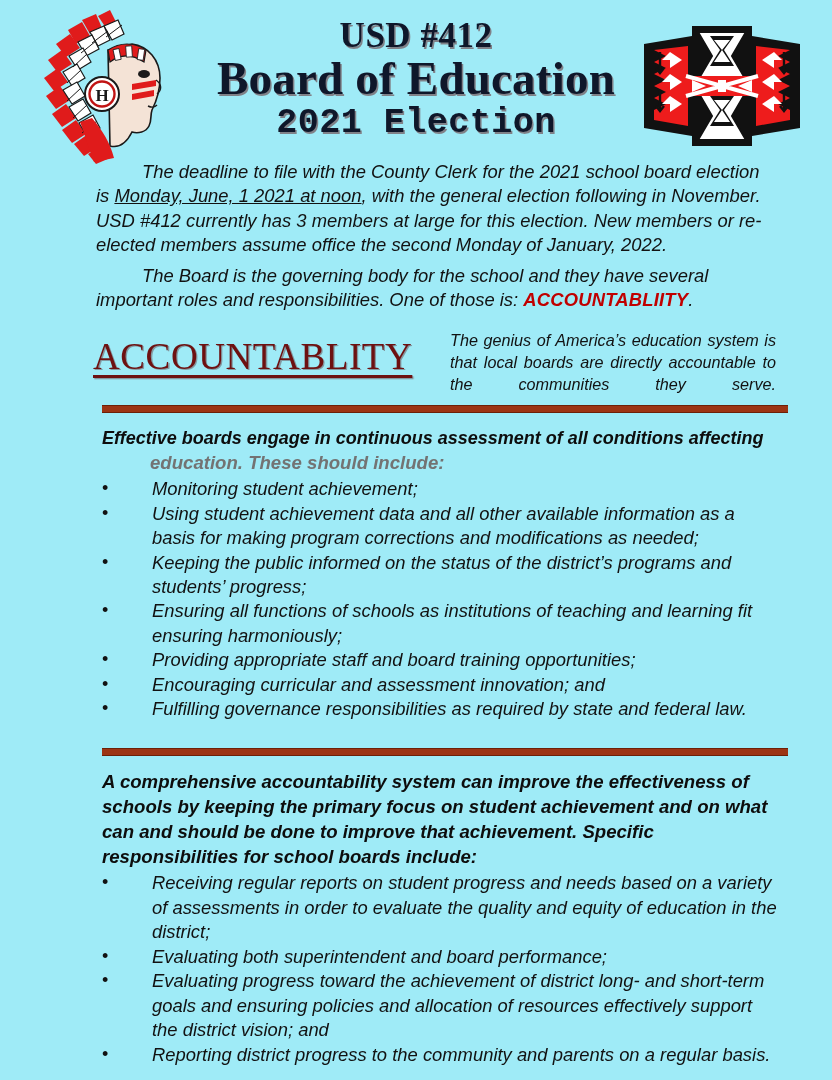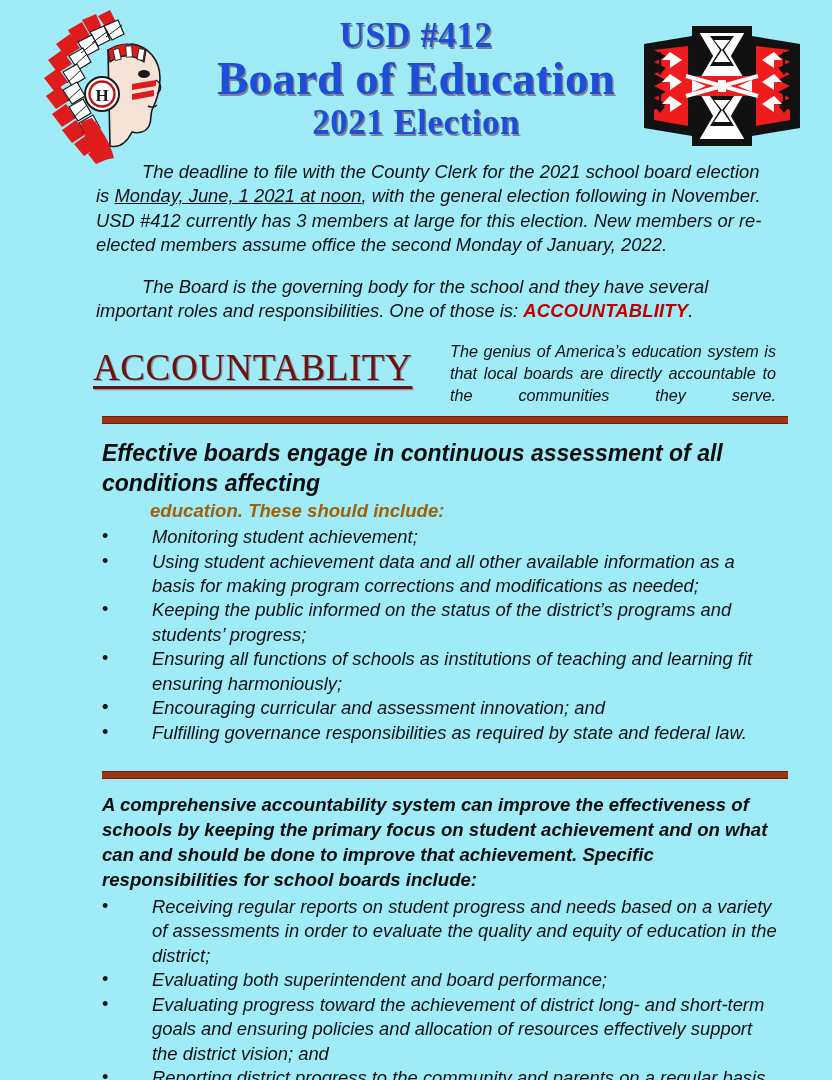--- a/index.html
+++ b/index.html
@@ -43,48 +43,48 @@
     height: 128px;
   }
 
   .title-block {
     position: absolute;
     left: 186px;
     top: 18px;
     width: 460px;
     text-align: center;
     font-family: "Liberation Serif", serif;
-    color: #1d4ed8;
+    color: #0f172a;
     font-weight: bold;
     text-shadow: 1.5px 1.5px 0 rgba(90,0,0,0.45);
     line-height: 1.04;
   }
   .title-line1 { font-size: 35px; letter-spacing: 0.5px; }
   .title-line2 { font-size: 47px; letter-spacing: 0.2px; margin-top: 0; }
-  .title-line3 { font-size: 35px; letter-spacing: 0.5px; margin-top: 2px; }
+  .title-line3 { font-size: 35px; letter-spacing: 0.5px; margin-top: 2px; font-family: Liberation Mono, monospace; }
 
   
   .body-wrap {
     position: absolute;
     left: 0;
     top: 160px;
     width: 832px;
   }
 
   .para {
     font-family: "Liberation Sans", sans-serif;
     font-size: 18.4px;
     color: #121212;
     line-height: 1.33;
     margin: 0 0 0 0;
     padding: 0 66px 0 96px;
     text-align: left;
     font-style: italic;
   }
-  .para + .para { margin-top: 17px; }
+  .para + .para { margin-top: 6px; }
   .para .indent { display: inline-block; width: 46px; }
   .u-date { text-decoration: underline; }
   .red-word { color: #c00000; font-weight: bold; letter-spacing: 0.2px; }
 
   
   .acct-row {
     position: relative;
     margin-top: 20px;
     height: 64px;
   }
@@ -127,32 +127,32 @@
   .divider.d1 { margin-top: 8px; }
   .divider.d2 { margin-top: 26px; }
 
   
   .section { padding: 0 54px 0 102px; }
 
   .lead {
     font-family: "Liberation Sans", sans-serif;
     font-style: italic;
     font-weight: bold;
-    font-size: 23px;
+    font-size: 18px;
     line-height: 1.32;
     color: #0d0d0d;
     margin: 14px 0 0 0;
   }
   .lead-indent {
     font-family: "Liberation Sans", sans-serif;
     font-style: italic;
     font-weight: bold;
     font-size: 18.6px;
     line-height: 1.32;
-    color: #a16207;
+    color: #737373;
     margin: 0 0 0 48px;
   }
 
   ul.bullets {
     list-style: none;
     margin: 2px 0 0 0;
     padding: 0;
   }
   ul.bullets li {
     position: relative;
@@ -345,20 +345,21 @@
         <li>
           <span class="bullet-dot">•</span>
           <span>Keeping the public informed on the status of the district’s programs and students’ progress;</span>
         </li>
         <li>
           <span class="bullet-dot">•</span>
           <span>Ensuring all functions of schools as institutions of teaching and learning fit ensuring harmoniously;</span>
         </li>
         <li>
           <span class="bullet-dot">•</span>
+          <span>Providing appropriate staff and board training opportunities;</span>
         </li>
         <li>
           <span class="bullet-dot">•</span>
           <span>Encouraging curricular and assessment innovation; and</span>
         </li>
         <li>
           <span class="bullet-dot">•</span>
           <span>Fulfilling governance responsibilities as required by state and federal law.</span>
         </li>
       </ul>

